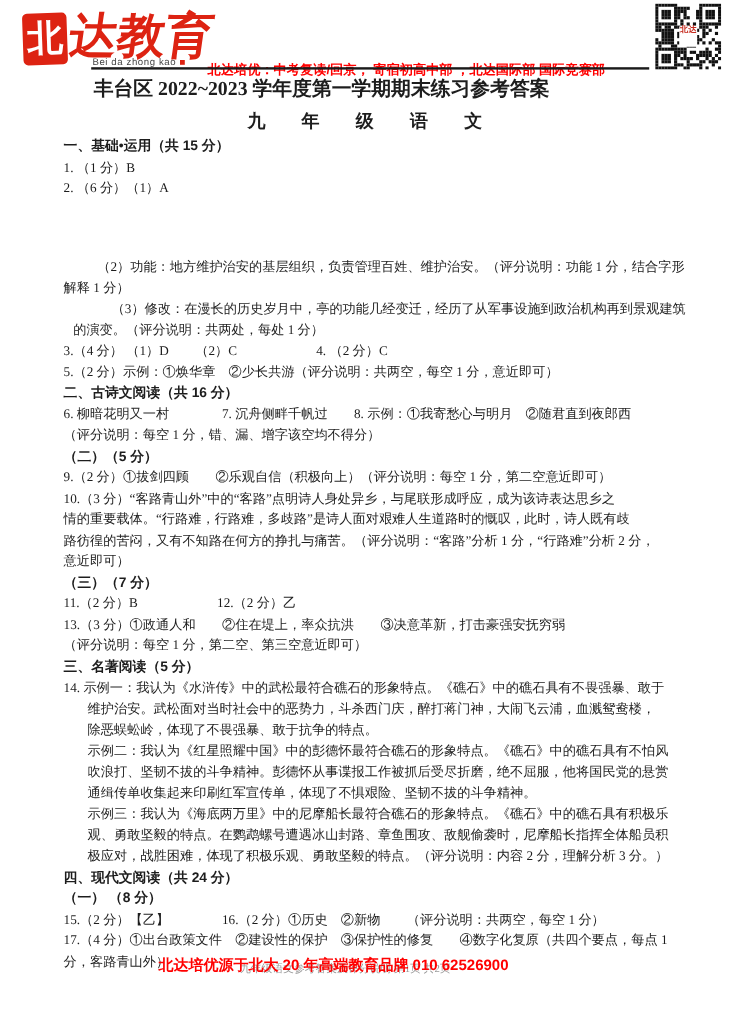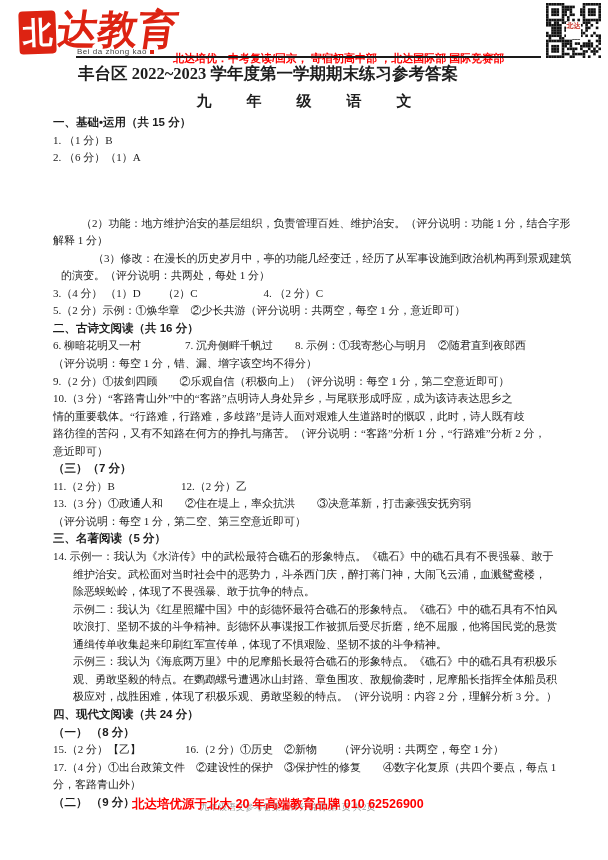--- a/index.html
+++ b/index.html
@@ -20,21 +20,21 @@
   .rule{left:76px;top:56px;width:465px;border-top:2px solid #1a1a1a;height:0;}
   .qr{left:546px;top:3px;width:55px;height:55px;}
   .qr-center{position:absolute;left:20px;top:19px;width:15px;height:17px;background:#fff;
              color:#c62a1e;font-size:7px;line-height:8px;font-weight:bold;text-align:center;
              font-family:"Liberation Sans",sans-serif;}
   
   .title{left:0;top:63px;width:536px;text-align:center;font-size:16.5px;font-weight:600;
          white-space:nowrap;}
   .title .tb{font-weight:900;}
   .subtitle{left:0;top:92px;width:608px;text-align:center;font-size:15px;font-weight:bold;
-            letter-spacing:13px;text-indent:13px;font-family:Liberation Mono, monospace;}
+            letter-spacing:13px;text-indent:13px;font-family:Liberation Sans, sans-serif;}
   
   .doc{left:0;top:114px;width:608px;padding:0 33px 0 53px;box-sizing:border-box;}
   .line{height:17.55px;line-height:17.55px;font-size:11px;white-space:nowrap;overflow:visible;}
   .line.b{font-weight:bold;font-size:11.5px;font-family:"Liberation Sans","DejaVu Sans",sans-serif;}
   
   .footer-gray{left:200px;top:801px;font-size:9px;color:#9a9a9a;white-space:nowrap;z-index:1;}
   .footer-red{left:132px;top:796px;font-size:12.5px;font-weight:bold;color:#ff0000;
               white-space:nowrap;z-index:2;font-family:"Liberation Sans","DejaVu Sans",sans-serif;}
 </style>
 </head>
@@ -303,20 +303,21 @@
     <div class="line">2.  （6 分）（1）A</div>
     <div class="line" style="padding-left: 28px; margin-top: 48px;">（2）功能：地方维护治安的基层组织，负责管理百姓、维护治安。（评分说明：功能 1 分，结合字形</div>
     <div class="line">解释 1 分）</div>
     <div class="line" style="padding-left: 40px;">（3）修改：在漫长的历史岁月中，亭的功能几经变迁，经历了从军事设施到政治机构再到景观建筑</div>
     <div class="line" style="padding-left: 8px;">的演变。（评分说明：共两处，每处 1 分）</div>
     <div class="line">3.（4 分） （1）D　　（2）C　　　　　　4. （2 分）C</div>
     <div class="line">5.（2 分）示例：①焕华章　②少长共游（评分说明：共两空，每空 1 分，意近即可）</div>
     <div class="line b">二、古诗文阅读（共 16 分）</div>
     <div class="line">6. 柳暗花明又一村　　　　7. 沉舟侧畔千帆过　　8. 示例：①我寄愁心与明月　②随君直到夜郎西</div>
     <div class="line">（评分说明：每空 1 分，错、漏、增字该空均不得分）</div>
+    <div class="line b">（二）（5 分）</div>
     <div class="line">9.（2 分）①拔剑四顾　　②乐观自信（积极向上）（评分说明：每空 1 分，第二空意近即可）</div>
     <div class="line">10.（3 分）“客路青山外”中的“客路”点明诗人身处异乡，与尾联形成呼应，成为该诗表达思乡之</div>
     <div class="line">情的重要载体。“行路难，行路难，多歧路”是诗人面对艰难人生道路时的慨叹，此时，诗人既有歧</div>
     <div class="line">路彷徨的苦闷，又有不知路在何方的挣扎与痛苦。（评分说明：“客路”分析 1 分，“行路难”分析 2 分，</div>
     <div class="line">意近即可）</div>
     <div class="line b">（三）（7 分）</div>
     <div class="line">11.（2 分）B　　　　　　12.（2 分）乙</div>
     <div class="line">13.（3 分）①政通人和　　②住在堤上，率众抗洪　　③决意革新，打击豪强安抚穷弱</div>
     <div class="line">（评分说明：每空 1 分，第二空、第三空意近即可）</div>
     <div class="line b">三、名著阅读（5 分）</div>
@@ -327,17 +328,16 @@
     <div class="line" style="padding-left: 20px;">吹浪打、坚韧不拔的斗争精神。彭德怀从事谍报工作被抓后受尽折磨，绝不屈服，他将国民党的悬赏</div>
     <div class="line" style="padding-left: 20px;">通缉传单收集起来印刷红军宣传单，体现了不惧艰险、坚韧不拔的斗争精神。</div>
     <div class="line" style="padding-left: 20px;">示例三：我认为《海底两万里》中的尼摩船长最符合礁石的形象特点。《礁石》中的礁石具有积极乐</div>
     <div class="line" style="padding-left: 20px;">观、勇敢坚毅的特点。在鹦鹉螺号遭遇冰山封路、章鱼围攻、敌舰偷袭时，尼摩船长指挥全体船员积</div>
     <div class="line" style="padding-left: 20px;">极应对，战胜困难，体现了积极乐观、勇敢坚毅的特点。（评分说明：内容 2 分，理解分析 3 分。）</div>
     <div class="line b">四、现代文阅读（共 24 分）</div>
     <div class="line b">（一） （8 分）</div>
     <div class="line">15.（2 分）【乙】　　　　16.（2 分）①历史　②新物　　（评分说明：共两空，每空 1 分）</div>
     <div class="line">17.（4 分）①出台政策文件　②建设性的保护　③保护性的修复　　④数字化复原（共四个要点，每点 1</div>
     <div class="line">分，客路青山外）</div>
-    <div class="line b">（二） （9 分）</div>
   </div>
 
 <div class="abs footer-gray">九年级语文参考答案及评分说明  第1页  共2页</div>
 <div class="abs footer-red">北达培优源于北大 20 年高端教育品牌 010  62526900</div>
 
 </body></html>

